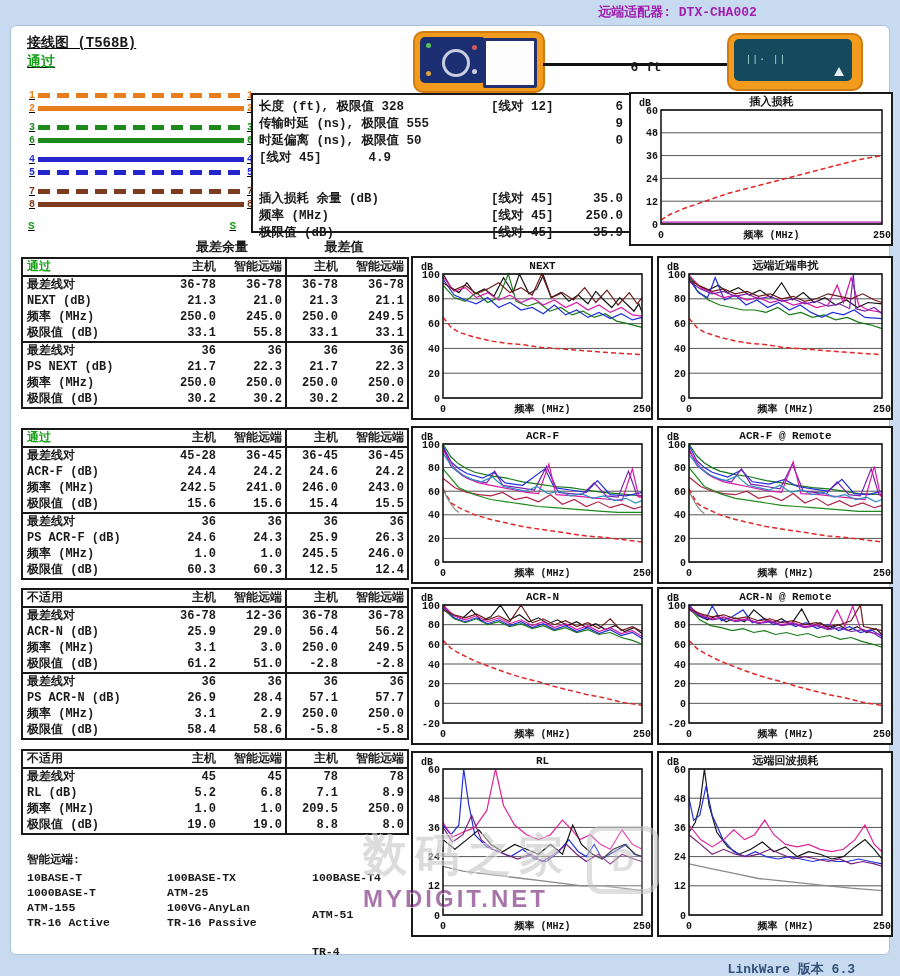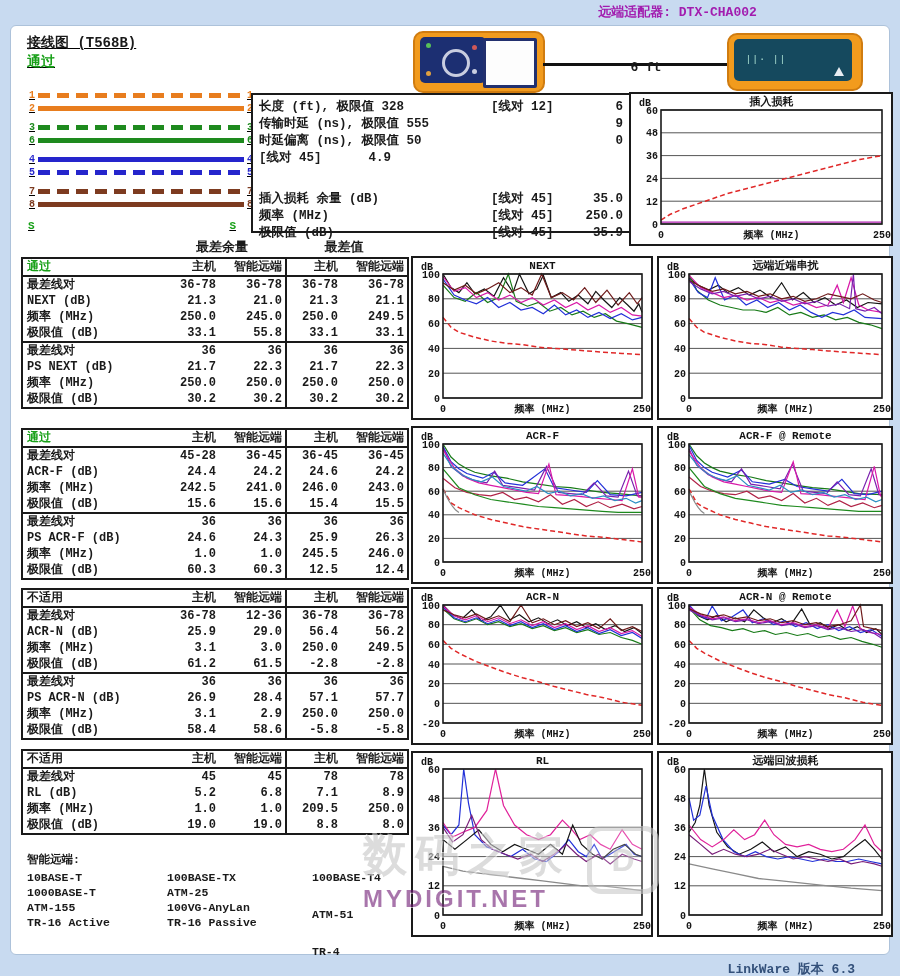--- a/index.html
+++ b/index.html
@@ -371,21 +371,21 @@
       <div class="trow">
         <span class="tlabel">频率 (MHz)</span>
         <span class="tval">3.1</span>
         <span class="tval wide">3.0</span>
         <span class="tval gsep">250.0</span>
         <span class="tval wide">249.5</span>
       </div>
       <div class="trow">
         <span class="tlabel">极限值 (dB)</span>
         <span class="tval">61.2</span>
-        <span class="tval wide">61.5</span>
+        <span class="tval wide">51.0</span>
         <span class="tval gsep">-2.8</span>
         <span class="tval wide">-2.8</span>
       </div>
       <div class="trow sep">
         <span class="tlabel">最差线对</span>
         <span class="tval">36</span>
         <span class="tval wide">36</span>
         <span class="tval gsep">36</span>
         <span class="tval wide">36</span>
       </div>

